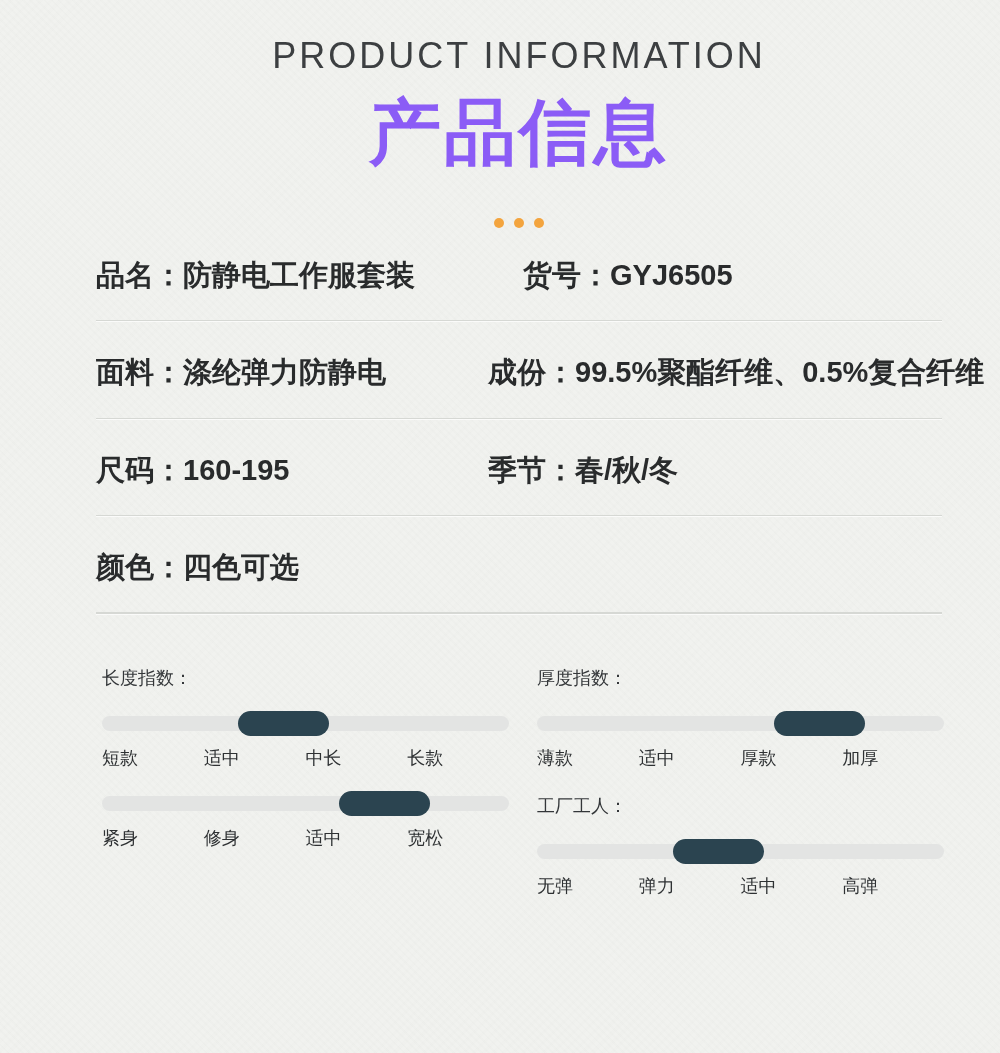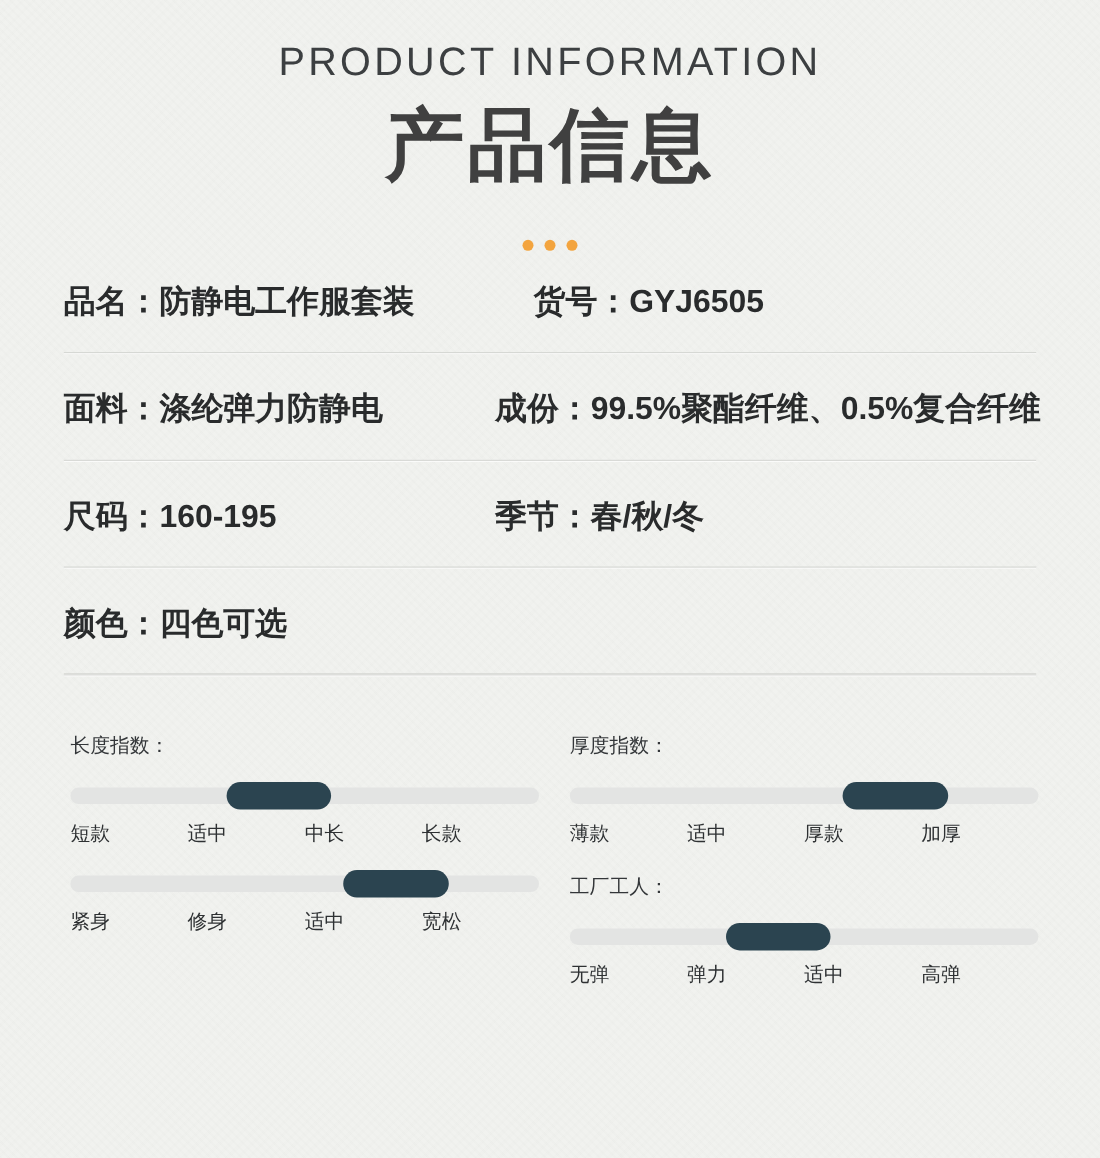--- a/index.html
+++ b/index.html
@@ -6,39 +6,39 @@
   body {
     width: 1000px;
     height: 1053px;
     background-color: #f1f2ef;
     background-image: repeating-linear-gradient(45deg, rgba(90,100,90,0.015) 0 2px, transparent 2px 5px),
                       repeating-linear-gradient(-45deg, rgba(120,120,110,0.012) 0 3px, transparent 3px 7px);
     font-family: "Liberation Sans", "DejaVu Sans", sans-serif;
     color: #2b2d2e;
     overflow: hidden;
   }
-  .page { width: 1000px; height: 1053px; box-sizing: border-box; }
+  .page { width: 1000px; height: 1053px; box-sizing: border-box; padding-left: 38px; }
 
   
   .subtitle {
     padding-top: 36px;
     text-align: center;
     font-size: 36px;
     font-weight: 400;
     letter-spacing: 3px;
     color: #3c3f41;
     line-height: 1.1;
   }
   .title {
     margin: 16px 0 0 0;
     text-align: center;
     font-size: 72px;
     font-weight: 900;
     letter-spacing: 3px;
-    color: #404040;
+    color: #8b5cf6;
     line-height: 1.12;
   }
   .dots {
     margin-top: 46px;
     display: flex;
     justify-content: center;
     gap: 10px;
     height: 10px;
   }
   .dot {

